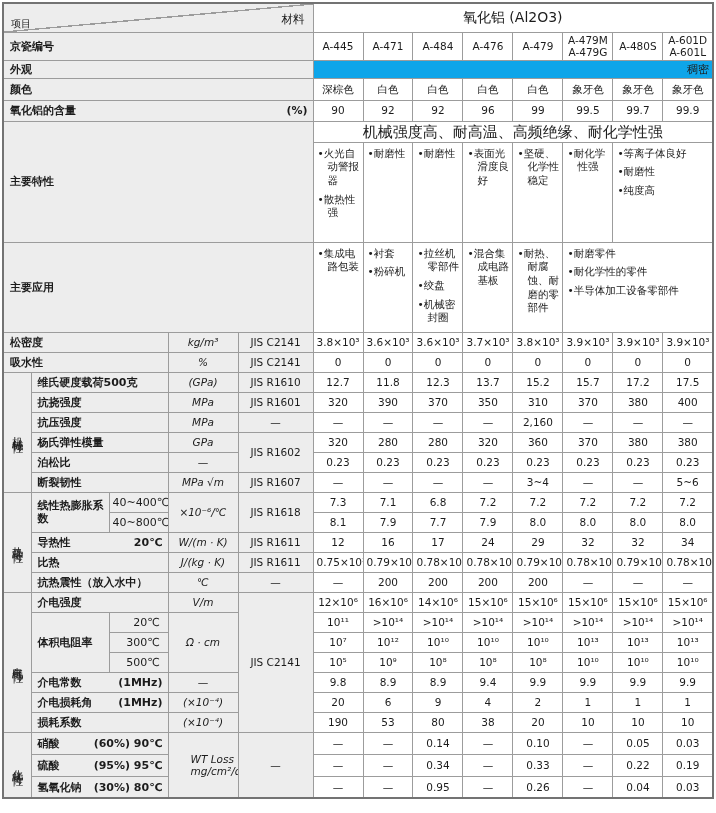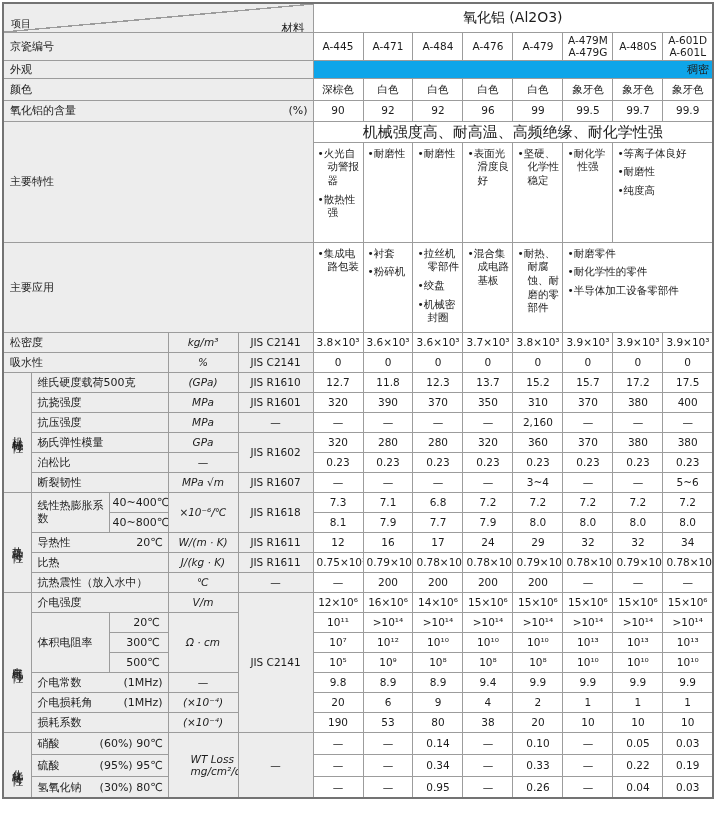--- a/index.html
+++ b/index.html
@@ -2,21 +2,21 @@
 <html><head>
 <meta charset="utf-8">
 <style>
   html,body{margin:0;padding:0;background:#fff;}
   .sheet{width:716px;height:813px;box-sizing:border-box;padding:2px;background:#fff;
          font-family:"DejaVu Sans",sans-serif;color:#1c1c1c;}
   table{border-collapse:collapse;table-layout:fixed;width:712px;border:2px solid #737373;}
   td{border:1px solid #9c9c9c;font-size:11px;vertical-align:middle;padding:1px 3px;
      overflow:hidden;line-height:1.2;}
   
-  .lbl{background:#ededed;text-align:left;padding-left:6px;}
+  .lbl{background:#ededed;text-align:left;padding-left:6px;font-weight:bold;}
   .lbl .r{float:right;padding-right:2px;}
   .cond{background:#ededed;text-align:right;padding-right:8px;}
   .unit{background:#ededed;text-align:center;font-size:10.5px;white-space:pre-line;font-style:italic;}
   .unit.lft{text-align:left;padding-left:22px;}
   .jis{background:#ededed;text-align:center;font-size:10.5px;}
   .strip{background:#ededed;text-align:center;padding:0;}
   .strip div{writing-mode:vertical-lr;text-orientation:upright;margin:0 auto;
              font-size:11px;letter-spacing:2px;}
   
   .val{text-align:center;font-size:10.5px;white-space:pre-line;background:#fff;}
@@ -25,21 +25,21 @@
   .banner{text-align:center;font-size:15px;background:#fff;}
   .blt{text-align:left;vertical-align:top;font-size:10.5px;padding:4px 2px 2px 4px;background:#fff;}
   .li{padding-left:10px;text-indent:-10px;margin-bottom:5px;line-height:1.3;}
   
   .diag{position:relative;background-color:#ededed;
         background-image:linear-gradient(to bottom right,
           transparent calc(50% - 0.7px),#9c9c9c calc(50% - 0.7px),
           #9c9c9c calc(50% + 0.7px),transparent calc(50% + 0.7px));
         padding:0;}
   .diag .bl{position:absolute;left:7px;bottom:2px;font-size:10px;}
-  .diag .tr{position:absolute;right:8px;top:18px;font-size:11.5px;}
+  .diag .tr{position:absolute;right:8px;top:9px;font-size:11.5px;}
   
   .h29{height:29px}.h28{height:28px}.h18{height:18px}.h22{height:22px}.h21{height:21px}
   .h100{height:100px}.h80{height:80px}.hs{height:20px}.hc{height:22px}
 </style>
 </head>
 <body>
 
 <div class="sheet">
 <table>
   <colgroup>

